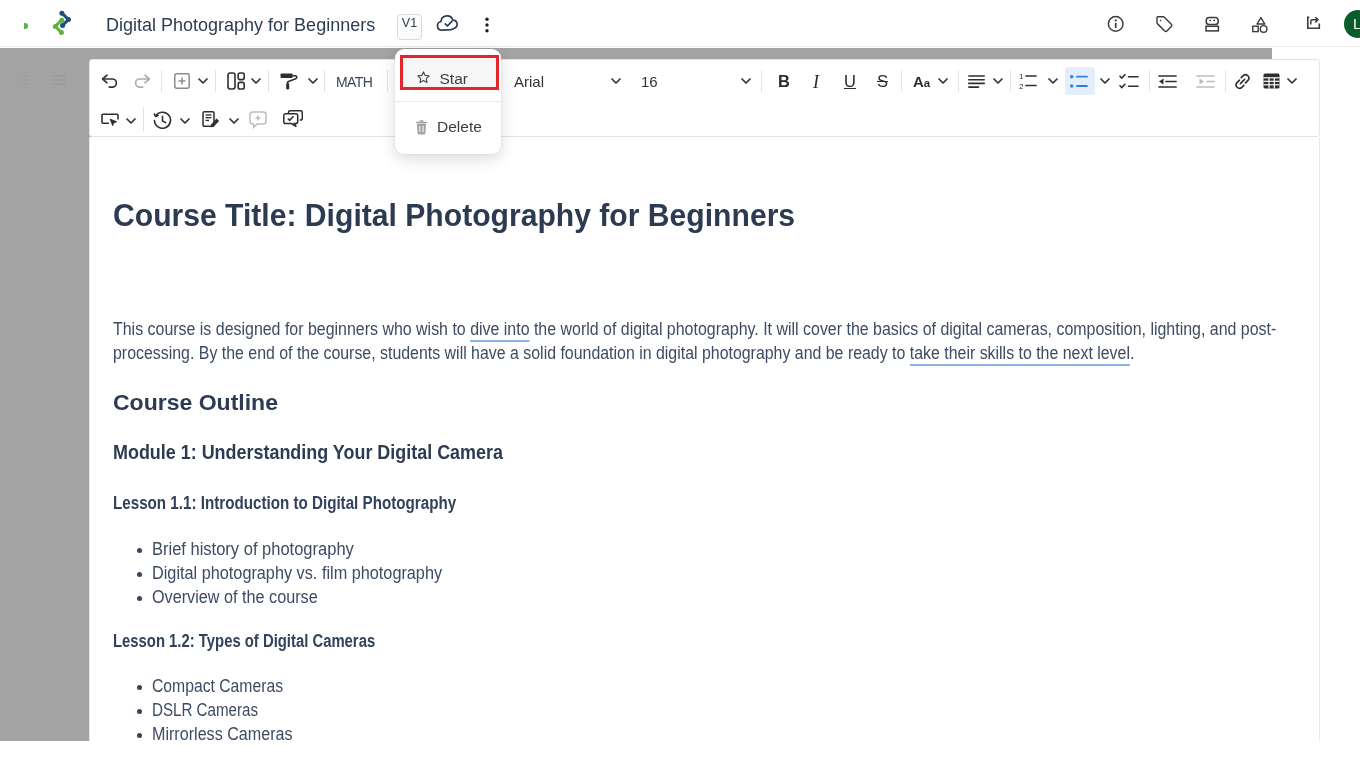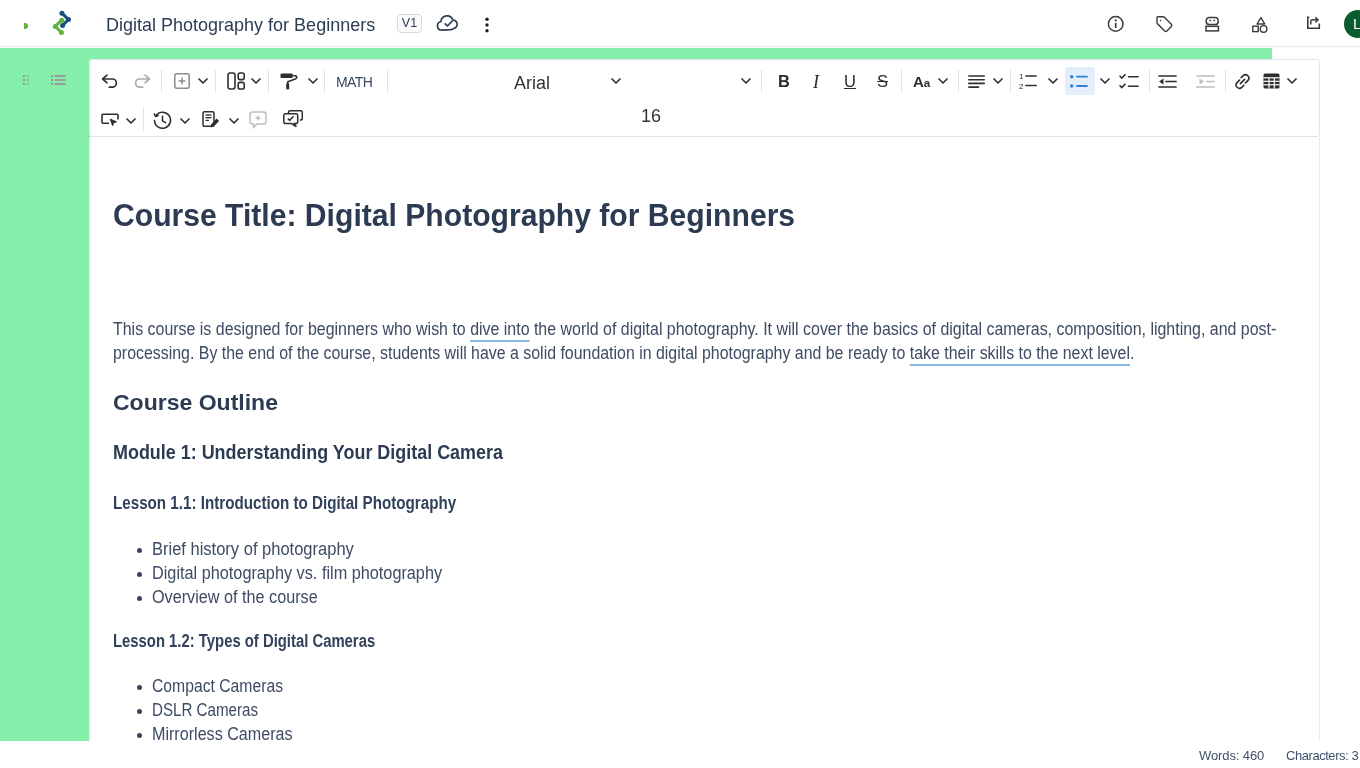--- a/index.html
+++ b/index.html
@@ -8,53 +8,53 @@
 #app { position:relative; width:1360px; height:768px; }
 
 
 #header { position:absolute; left:0; top:0; width:1360px; height:47px;
   background:#fff; border-bottom:1px solid #eaeaea; }
 #greenDot { position:absolute; left:24px; top:23px; width:4px; height:6px;
   background:#5cb340; border-radius:0 3px 3px 0; }
 #logo { position:absolute; left:50px; top:9px; }
 #docTitle { position:absolute; left:106px; top:14px; font-size:18.5px;
   color:#2c3c53; white-space:nowrap; transform:scaleX(0.973); transform-origin:0 0; }
-#v1badge { position:absolute; left:397px; top:14px; width:25px; height:19px;
+#v1badge { position:absolute; left:397px; top:14px; width:25px; height:26px;
   border:1px solid #d8d8d8; background:#fbfbfb; border-radius:4px;
   font-size:12.5px; color:#2c3c53; text-align:center; line-height:17px; }
 #cloudIc { position:absolute; left:436px; top:15px; }
 #dots3 { position:absolute; left:484px; top:17px; }
 .hIcon { position:absolute; top:15px; }
 #icInfo { left:1106px; }
 #icTag { left:1155px; }
 #icBot { left:1203px; }
 #icShapes { left:1251px; }
 #icShare { left:1305px; }
 #avatar { position:absolute; left:1344px; top:10px; width:28px; height:28px;
   border-radius:50%; background:#0b5c2d; color:#fff; font-size:15px;
   text-align:left; line-height:28px; padding-left:9px; }
 
 
 #workspace { position:absolute; left:0; top:48px; width:1272px; height:693px;
-  background:#86efac; }
+  background:#a3a3a3; }
 #page { position:absolute; left:89px; top:89px; width:1231px; height:604px;
   background:#fff; border-left:1px solid #e7eaec; border-right:1px solid #e7eaec; }
 
 
 .miniIc { position:absolute; }
 #miniGrid { left:23px; top:27px; }
 #miniList { left:51px; top:27px; }
 
 
 #toolbar { position:absolute; left:89px; top:11px; width:1231px; height:78px;
   background:#fff; border:1px solid #dfe5ea; border-radius:3px; }
 .tIc { position:absolute; }
 .tSep { position:absolute; width:1px; background:#dde4ec; top:10px; height:22px; }
 .tSep2 { position:absolute; width:1px; background:#dde4ec; top:47px; height:24px; }
-.tTxt { position:absolute; font-size:18px; color:#36495e; white-space:nowrap; }
+.tTxt { position:absolute; font-size:15px; color:#36495e; white-space:nowrap; }
 .bl { position:absolute; font-size:16.5px; color:#2b2b2b; }
 
 
 #bullHl { position:absolute; left:975px; top:7px; width:30px; height:28px;
   background:#e3eefa; border-radius:3px; }
 
 
 #menu { position:absolute; left:395px; top:1px; width:106px; height:105px;
   background:#fff; border-radius:9px; box-shadow:0 5px 16px rgba(0,0,0,0.14), 0 0 3px rgba(0,0,0,0.06); }
 #starItem { position:absolute; left:4.5px; top:6px; width:99px; height:35px;
@@ -200,21 +200,21 @@
         <path d="M1 1 L5 5 L9 1" fill="none" stroke="#333" stroke-width="1.7" stroke-linecap="round" stroke-linejoin="round"></path>
       </svg>
       <div class="tSep" style="left:234px;"></div>
       <div class="tTxt" style="left:246px;top:14px;font-size:14px;letter-spacing:-0.6px;">MATH</div>
       <div class="tSep" style="left:297px;"></div>
 
       <div class="tTxt" style="left:424px;top:13px;color:#333;">Arial</div>
       <svg class="tIc chev" style="left:521px;top:18px;" width="10" height="6" viewBox="0 0 10 6">
         <path d="M1 1 L5 5 L9 1" fill="none" stroke="#333" stroke-width="1.7" stroke-linecap="round" stroke-linejoin="round"></path>
       </svg>
-      <div class="tTxt" style="left:551px;top:13px;color:#333;margin-top:33px;">16</div>
+      <div class="tTxt" style="left:551px;top:13px;color:#333;">16</div>
       <svg class="tIc chev" style="left:651px;top:18px;" width="10" height="6" viewBox="0 0 10 6">
         <path d="M1 1 L5 5 L9 1" fill="none" stroke="#333" stroke-width="1.7" stroke-linecap="round" stroke-linejoin="round"></path>
       </svg>
       <div class="tSep" style="left:671px;"></div>
 
       <div class="bl" style="left:688px;top:12px;font-weight:bold;">B</div>
       <div class="bl" style="left:723px;top:12px;font-style:italic;font-family:'Liberation Serif';font-size:18px;">I</div>
       <div class="bl" style="left:754px;top:12px;text-decoration:underline;">U</div>
       <div class="bl" style="left:787px;top:12px;text-decoration:line-through;">S</div>
       <div class="tSep" style="left:811px;"></div>
@@ -339,20 +339,41 @@
         <path d="M1 3.4 a2.4 2.4 0 0 1 2.4 -2.4 h11.2 a2.4 2.4 0 0 1 2.4 2.4 v7.2 a2.4 2.4 0 0 1 -2.4 2.4 H8 l-3.4 3.4 v-3.4 H3.4 a2.4 2.4 0 0 1 -2.4 -2.4 z" fill="none" stroke="#b9bdc2" stroke-width="1.5"></path>
         <path d="M9 4.6 v5 M6.5 7.1 h5" stroke="#b9bdc2" stroke-width="1.5"></path>
       </svg>
       <svg class="tIc" style="left:193px;top:50px;" width="20" height="19" viewBox="0 0 20 19">
         <path d="M5.5 3.2 V2.4 a1.7 1.7 0 0 1 1.7 -1.7 H17.6 a1.7 1.7 0 0 1 1.7 1.7 v6 a1.7 1.7 0 0 1 -1.7 1.7 h-0.9" fill="none" stroke="#2e2e2e" stroke-width="1.5"></path>
         <path d="M0.8 5.6 a1.8 1.8 0 0 1 1.8 -1.8 h10.3 a1.8 1.8 0 0 1 1.8 1.8 v6.2 a1.8 1.8 0 0 1 -1.8 1.8 h-1.6 l2 3 l-4.9 -3 H2.6 a1.8 1.8 0 0 1 -1.8 -1.8 z" fill="none" stroke="#2e2e2e" stroke-width="1.5"></path>
         <path d="M4.8 8.4 l1.8 1.9 l4 -4.1" fill="none" stroke="#2e2e2e" stroke-width="1.5"></path>
       </svg>
     </div>
 
+    <div id="menu">
+      <div id="starItem">
+        <svg width="13" height="13" viewBox="0 0 13 13">
+          <path d="M6.5 0.9 L8.2 4.4 L12.1 4.9 L9.3 7.6 L10 11.5 L6.5 9.6 L3 11.5 L3.7 7.6 L0.9 4.9 L4.8 4.4 z" fill="none" stroke="#4a4a4a" stroke-width="1.15" stroke-linejoin="round"></path>
+        </svg>
+        <span>Star</span>
+      </div>
+      <div id="menuSep"></div>
+      <div id="delItem">
+        <svg width="13" height="15" viewBox="0 0 13 15">
+          <path d="M2 3.7 h9 l-0.65 9.6 a1.3 1.3 0 0 1 -1.3 1.2 H3.95 a1.3 1.3 0 0 1 -1.3 -1.2 z" fill="#a2a2a2"></path>
+          <rect x="0.8" y="1.8" width="11.4" height="1.5" rx="0.75" fill="#a2a2a2"></rect>
+          <rect x="4.4" y="0.3" width="4.2" height="1.4" rx="0.7" fill="#a2a2a2"></rect>
+          <g stroke="#fff" stroke-width="1">
+            <line x1="4.9" y1="5.8" x2="4.9" y2="12.2"></line>
+            <line x1="8.1" y1="5.8" x2="8.1" y2="12.2"></line>
+          </g>
+        </svg>
+        <span>Delete</span>
+      </div>
+    </div>
 
     <h1 class="doc" style="left:113px;top:149px;">Course Title: Digital Photography for Beginners</h1>
     <div class="doc body" style="left:113px;top:271px;transform:scaleX(0.911);">This course is designed for beginners who wish to <span class="lnk">dive into</span> the world of digital photography. It will cover the basics of digital cameras, composition, lighting, and post-</div>
     <div class="doc body" style="left:113px;top:295px;transform:scaleX(0.909);">processing. By the end of the course, students will have a solid foundation in digital photography and be ready to <span class="lnk">take their skills to the next level</span>.</div>
     <h2 class="doc" style="left:113px;top:342px;transform:scaleX(1.023);">Course Outline</h2>
     <h3 class="doc" style="left:113px;top:392px;">Module 1: Understanding Your Digital Camera</h3>
     <h4 class="doc" style="left:113px;top:445px;transform:scaleX(0.843);">Lesson 1.1: Introduction to Digital Photography</h4>
     <div class="bullet" style="left:137px;top:500px;"></div>
     <div class="doc body" style="left:152px;top:491px;transform:scaleX(0.943);">Brief history of photography</div>
     <div class="bullet" style="left:137px;top:524px;"></div>
@@ -361,17 +382,13 @@
     <div class="doc body" style="left:152px;top:539px;transform:scaleX(0.926);">Overview of the course</div>
     <h4 class="doc" style="left:113px;top:583px;transform:scaleX(0.825);">Lesson 1.2: Types of Digital Cameras</h4>
     <div class="bullet" style="left:137px;top:637px;"></div>
     <div class="doc body" style="left:152px;top:628px;transform:scaleX(0.898);">Compact Cameras</div>
     <div class="bullet" style="left:137px;top:661px;"></div>
     <div class="doc body" style="left:152px;top:652px;transform:scaleX(0.865);">DSLR Cameras</div>
     <div class="bullet" style="left:137px;top:685px;"></div>
     <div class="doc body" style="left:152px;top:676px;transform:scaleX(0.921);">Mirrorless Cameras</div>
   </div>
 
-  <div id="footer">
-    <div style="left:1199px;">Words: 460</div>
-    <div style="left:1286px;letter-spacing:-0.45px;">Characters: 3</div>
-  </div>
 </div>
 
 </body></html>

